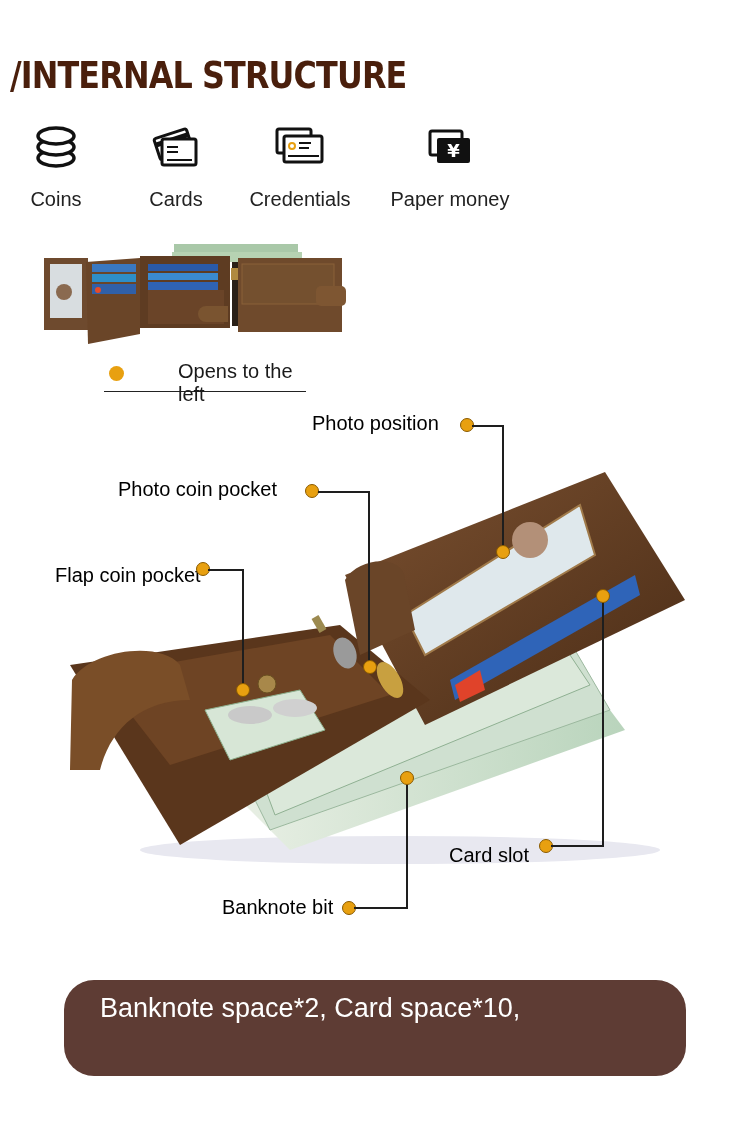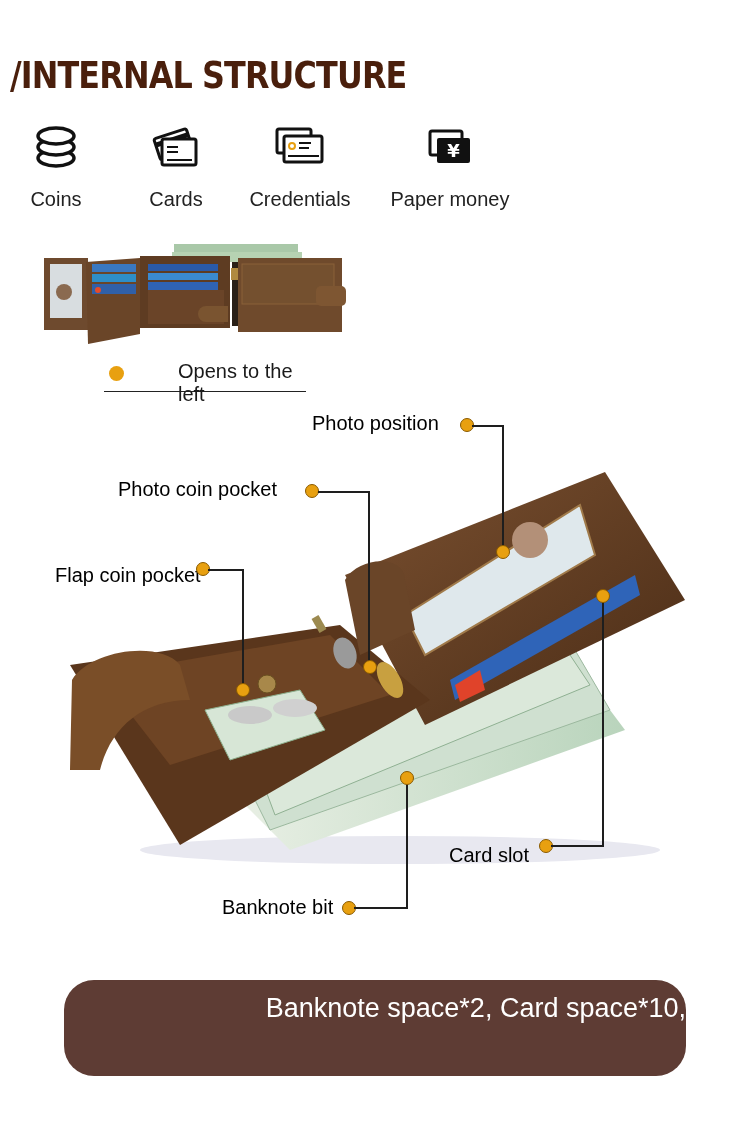--- a/index.html
+++ b/index.html
@@ -25,21 +25,21 @@
 
   .main-photo { position: absolute; left: 60px; top: 470px; width: 630px; height: 400px; }
 
   .callout { position: absolute; font-size: 20px; color: #000000; white-space: nowrap; }
   .cdot { position: absolute; width: 14px; height: 14px; border-radius: 50%; background: #e8a010; border: 1px solid #8a5a00; }
   .line { position: absolute; background: #1e1e1e; }
 
   .summary {
     position: absolute; left: 64px; top: 980px; width: 622px; height: 96px;
     background: #5e3c34; border-radius: 30px; color: #ffffff;
-    text-align: right; font-size: 27px; line-height: 40px; padding-top: 8px; padding-left: 36px;
+    text-align: left; font-size: 27px; line-height: 40px; padding-top: 8px; padding-left: 36px;
   }
 </style>
 </head>
 <body>
 
 <div class="title">/INTERNAL STRUCTURE</div>
 
 <div class="feature" style="left:-14px;">
   <div class="ico">
     <svg width="44" height="44" viewBox="0 0 44 44">

